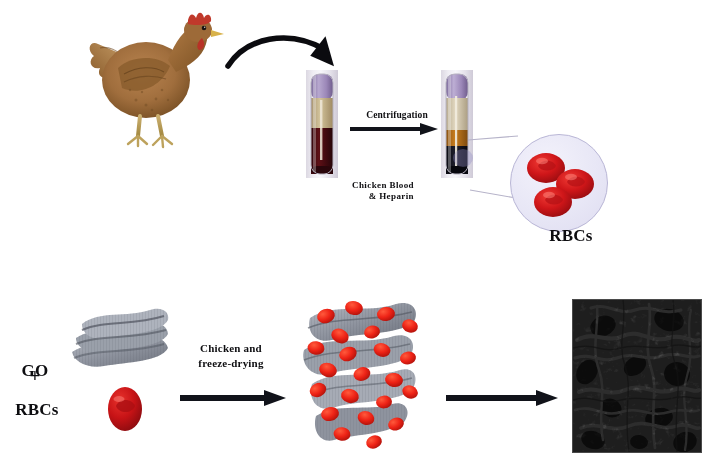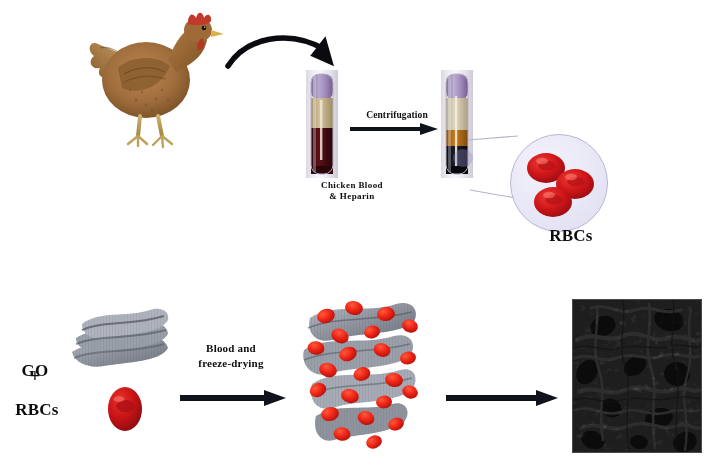--- a/index.html
+++ b/index.html
@@ -11,21 +11,21 @@
   }
   .stage{position:absolute;left:0;top:0;width:708px;height:475px;}
   .abs{position:absolute;}
 
   
   .lbl{
     position:absolute;font-family:"Liberation Serif",serif;
     font-weight:bold;color:#0d0d10;text-align:center;
     letter-spacing:.2px;line-height:1.22;white-space:pre-line;
   }
-  #lbl-chicken-blood{left:268px;top:180px;width:124px;font-size:9px;text-align:center;padding-left:22px;letter-spacing:.4px;}
+  #lbl-chicken-blood{left:268px;top:180px;width:124px;font-size:9px;text-align:right;padding-left:22px;letter-spacing:.4px;}
   #lbl-rbcs-circle{left:516px;top:226px;width:110px;font-size:17px;}
   #lbl-centrifugation{left:345px;top:110px;width:104px;font-size:9.5px;letter-spacing:.1px;}
   #lbl-go{left:2px;top:325px;width:66px;font-size:17px;margin-top:36px;}
   #lbl-plus{left:2px;top:364px;width:66px;font-size:19px;}
   #lbl-rbcs-left{left:2px;top:400px;width:70px;font-size:17px;}
   #lbl-mixing{left:176px;top:341px;width:110px;font-size:11px;line-height:1.35;}
   #lbl-pyrolysis{left:443px;top:342px;width:96px;font-size:11px;line-height:1.35;}
   .sub{font-size:.72em;vertical-align:-0.28em;}
 
   
@@ -275,21 +275,21 @@
         <stop offset="0%" stop-color="#e8322c"></stop>
         <stop offset="55%" stop-color="#c71316"></stop>
         <stop offset="100%" stop-color="#8e0c10"></stop>
       </radialGradient>
     </defs>
     <ellipse cx="29" cy="29" rx="17" ry="22" fill="url(#rbcS)"></ellipse>
     <path d="M20,26 C23,18 36,18 39,26 C36,34 23,34 20,26 Z" fill="#ab0f13" opacity=".8"></path>
     <ellipse cx="23" cy="19" rx="5.5" ry="3" fill="#ff8f84" opacity=".45"></ellipse>
   </svg>
 
-  <div class="lbl" id="lbl-mixing">Blood and
+  <div class="lbl" id="lbl-mixing">Chicken and
 freeze-drying</div>
   <svg class="abs arrow" style="left:178px;top:389px;" width="110" height="18" viewBox="0 0 110 18">
     <path d="M2,9 L88,9" stroke="#11131a" stroke-width="6"></path>
     <path d="M86,1 L108,9 L86,17 Z" fill="#11131a"></path>
   </svg>
 
   <svg class="abs" style="left:296px;top:292px;" width="128" height="168" viewBox="0 0 128 168">
     <defs>
       <linearGradient id="cSheet" x1="0" y1="0" x2="1" y2="1">
         <stop offset="0%" stop-color="#b6bac3"></stop>

